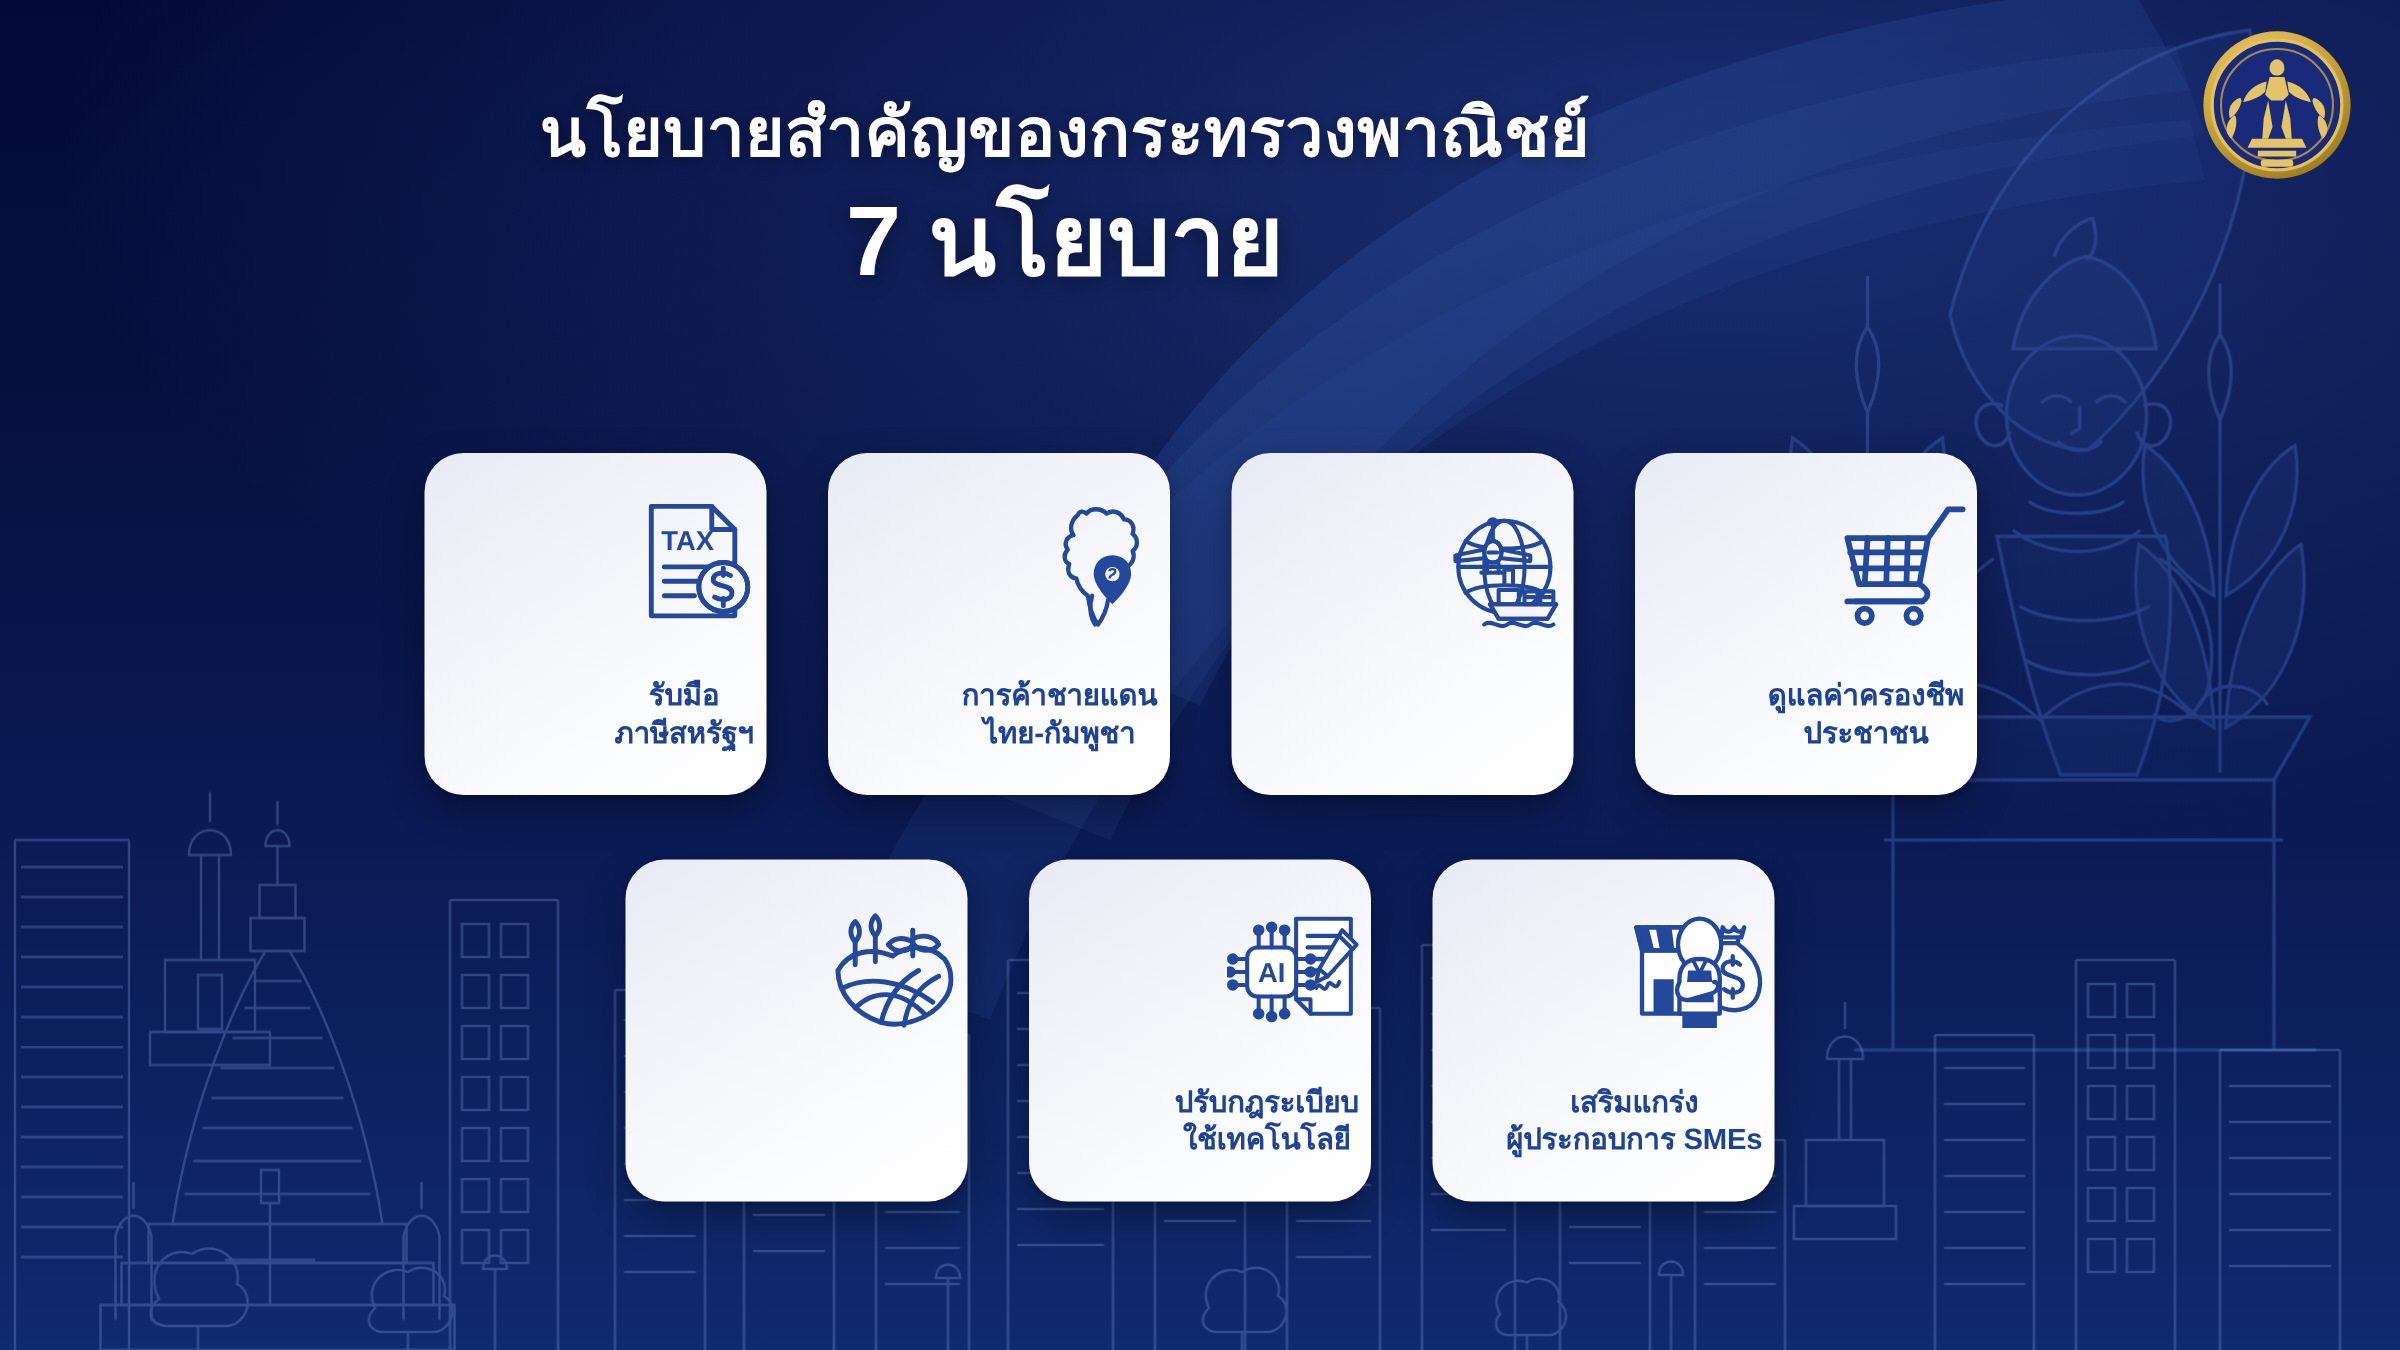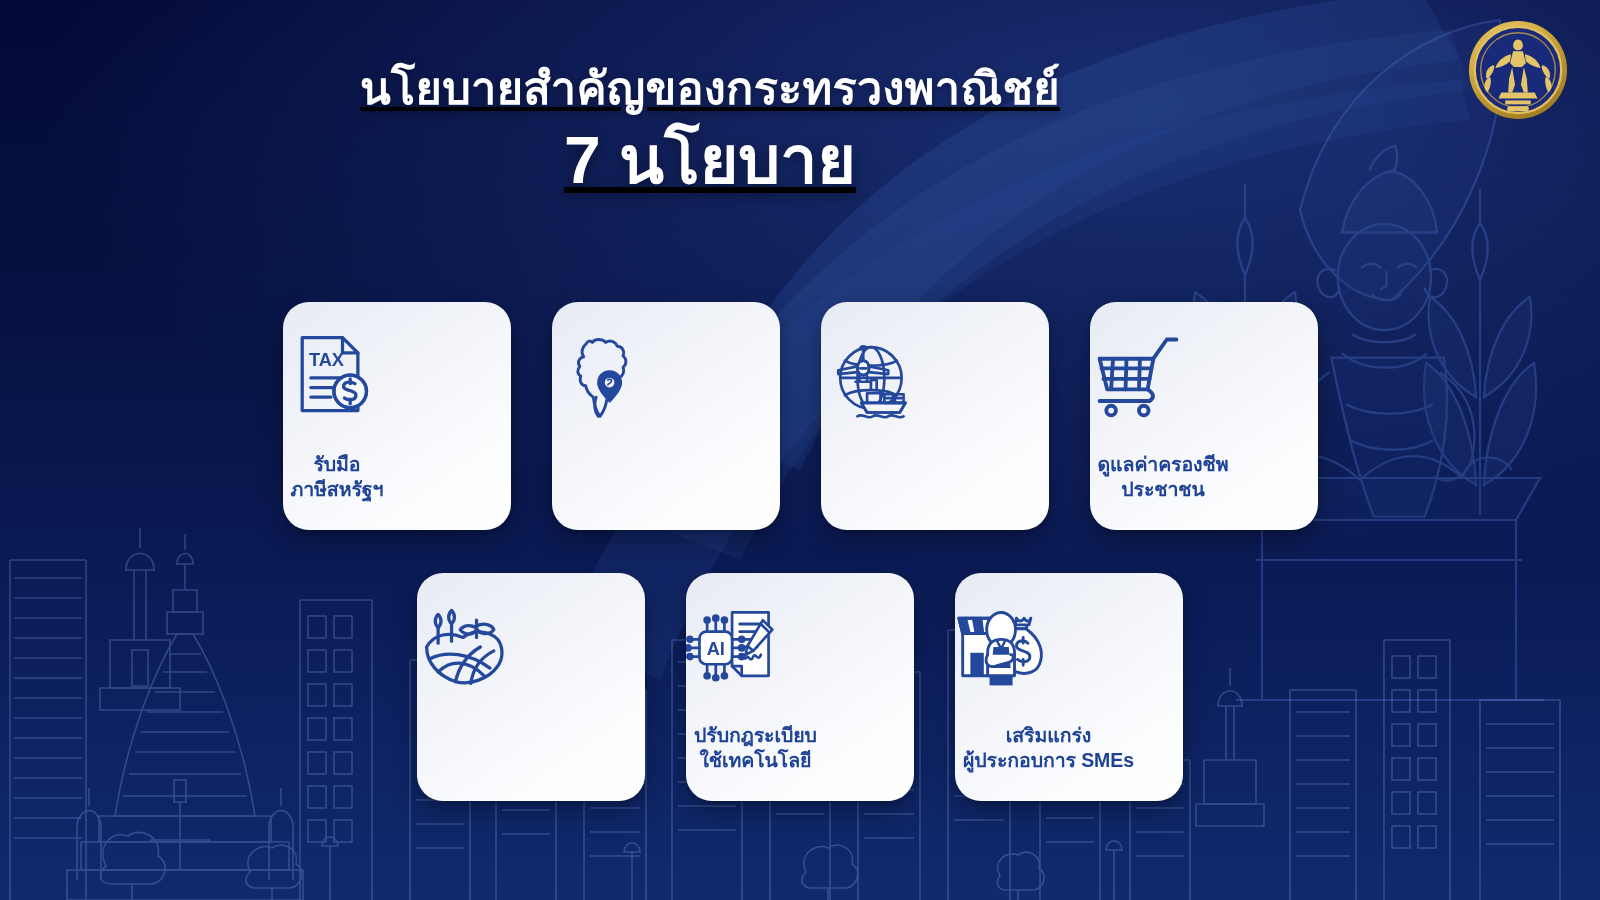--- a/index.html
+++ b/index.html
@@ -21,40 +21,40 @@
   
   .bg-svg { position:absolute; inset:0; width:1600px; height:900px; pointer-events:none; }
   .skyline { opacity:.55; }
   .deity   { opacity:.85; }
   .swoosh  { opacity:1; }
 
   
   .emblem { position:absolute; top:16px; right:28px; width:108px; height:108px; }
 
   
-  .header { position:absolute; top:62px; left:0; width:1420px; text-align:center; z-index:5;text-decoration:underline; }
+  .header { position:absolute; top:62px; left:0; width:1420px; text-align:center; z-index:5; }
   .title-sub {
     color:#ffffff; font-size:45px; font-weight:700; letter-spacing:.3px;
     line-height:1.18; text-shadow:0 2px 10px rgba(0,0,0,.35);
   }
   .title-main {
     color:#ffffff; font-size:66px; font-weight:700; line-height:1.25;
     margin-top:4px; text-shadow:0 3px 14px rgba(0,0,0,.4);
   }
 
   
   .rows { position:absolute; top:302px; left:0; width:1600px; z-index:6; }
   .row { display:flex; justify-content:center; gap:41px; }
   .row.bottom { margin-top:43px; }
 
   .card {
     width:228px; height:228px; border-radius:26px;
     background:linear-gradient(145deg,#e7ebf4 0%, #f2f4f9 38%, #fbfcfe 72%, #ffffff 100%);
     box-shadow:0 10px 26px rgba(0,0,0,.30), 0 2px 5px rgba(0,0,0,.18);
-    display:flex; flex-direction:column; align-items:flex-start;
+    display:flex; flex-direction:column; align-items:flex-end;
     padding-top:26px;
   }
   .card-icon { width:96px; height:96px; display:block; }
   .card-label {
     margin-top:28px; text-align:center; color:#1d4296;
     font-size:19.5px; font-weight:700; line-height:1.28;
     letter-spacing:-0.1px; padding:0 8px;
   }
   .card-label .l2 { display:block; }
 </style>
@@ -346,20 +346,24 @@
                      C66,14 60,12 56,15 C52,11 45,11 42,15
                      C40,13 37,13 36,16 Z"></path>
             <path d="M46,72 C44,78 44,86 48,92"></path>
           </g>
           <g transform="translate(60,44)">
             <path d="M0,0 C-8,0 -13,6 -13,13 C-13,22 0,34 0,34 C0,34 13,22 13,13 C13,6 8,0 0,0 Z" fill="#24489b"></path>
             <circle cx="0" cy="13" r="5" fill="#f4f6fb"></circle>
             <path d="M-2,11 C-2,9 2,9 2,11 C2,14 -2,13 -2,16" fill="none" stroke="#24489b" stroke-width="1.6"></path>
           </g>
         </svg>
+        <div class="card-label">
+          <span>การค้าชายแดน</span>
+          <span class="l2">ไทย-กัมพูชา</span>
+        </div>
       </div>
 
       <div class="card">
         <svg class="card-icon" viewBox="0 0 100 100">
           <g fill="none" stroke="#24489b" stroke-width="2.8" stroke-linecap="round" stroke-linejoin="round">
 
             <circle cx="52" cy="52" r="32"></circle>
             <ellipse cx="52" cy="52" rx="14" ry="32"></ellipse>
             <path d="M20,52 L84,52"></path>
             <path d="M25,34 C36,41 68,41 79,34"></path>

